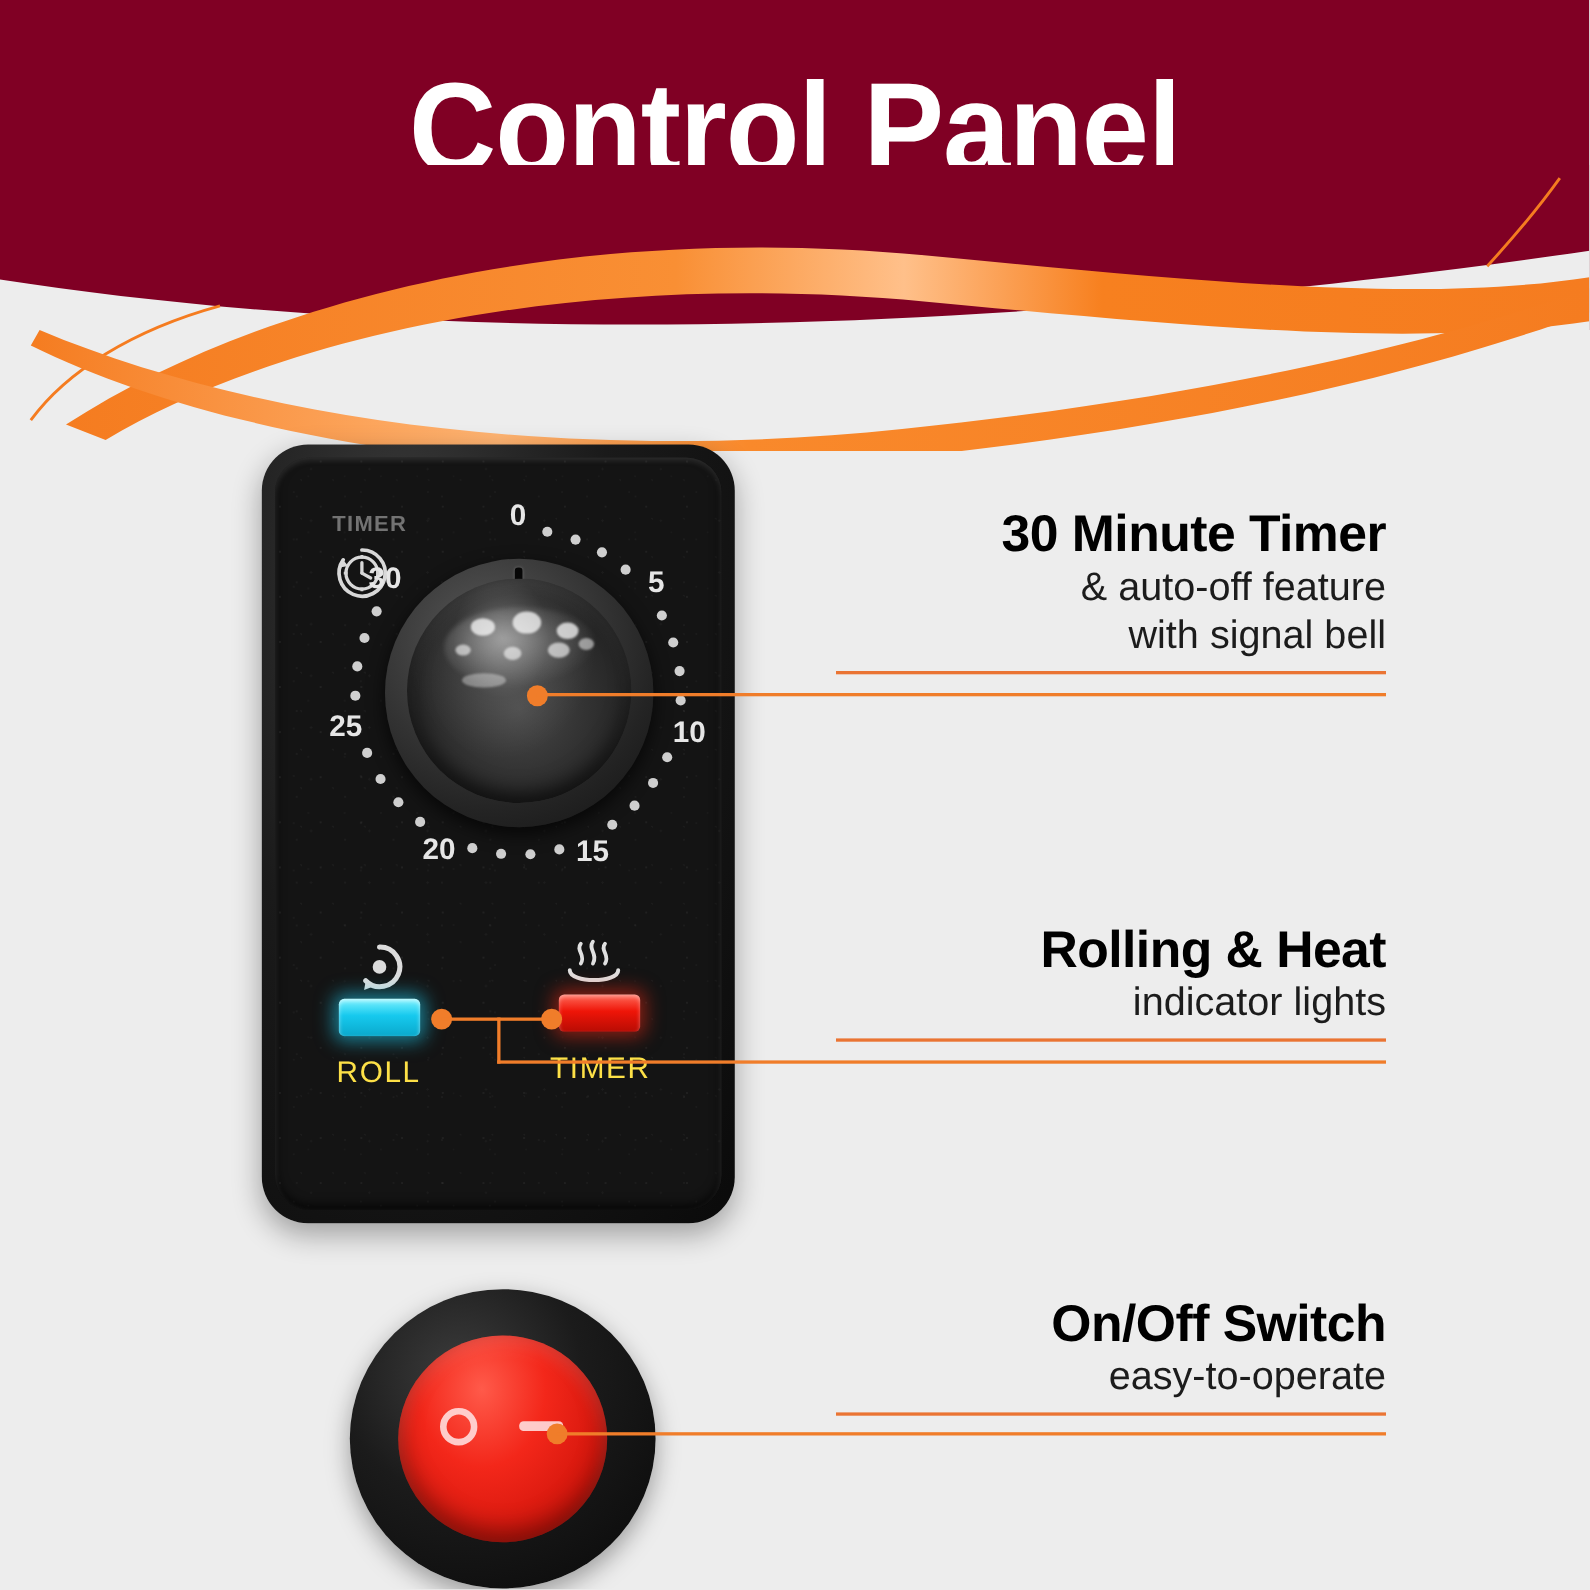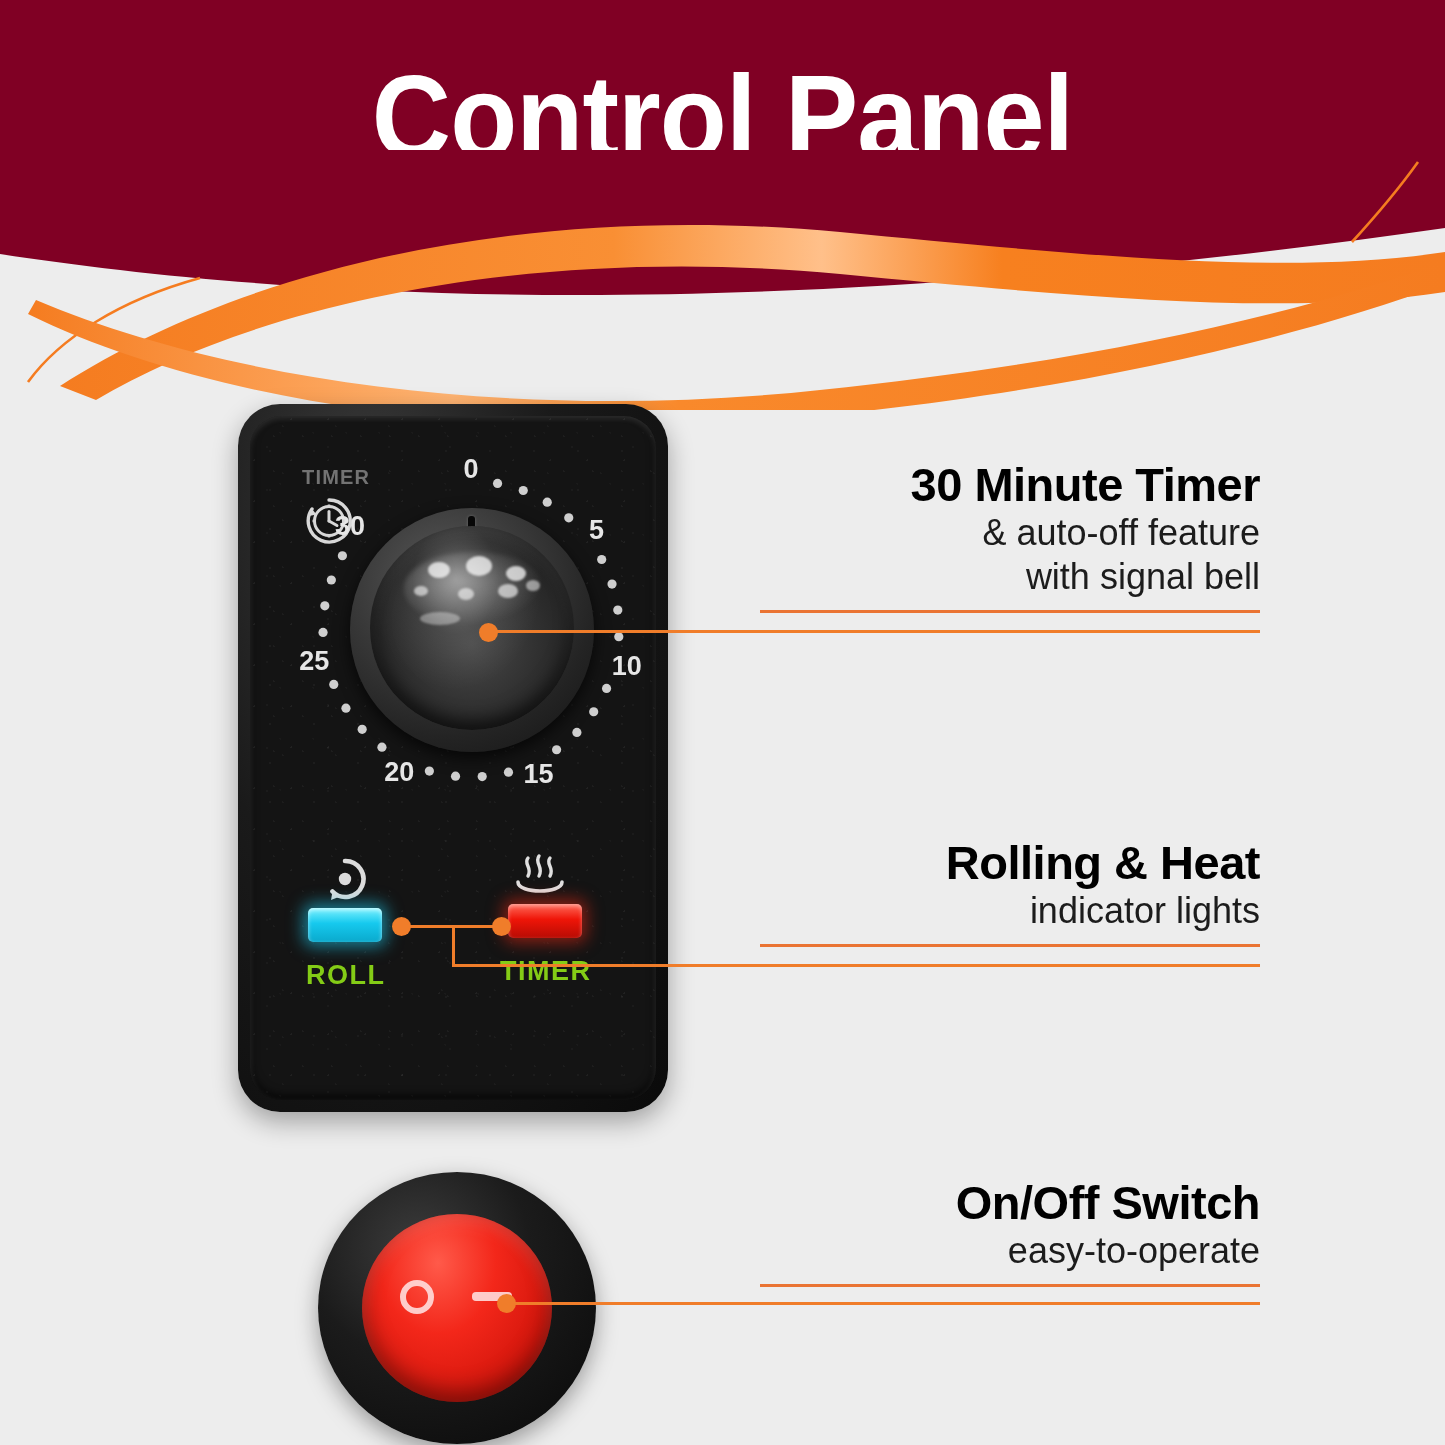--- a/index.html
+++ b/index.html
@@ -112,21 +112,21 @@
   }
   .led.roll{
     background:linear-gradient(180deg,#7df2ff 0%,#16c9ee 45%,#0aa9cc 100%);
     box-shadow:0 0 16px 5px rgba(30,210,245,.55), inset 0 2px 4px rgba(255,255,255,.6);
   }
   .led.heat{
     background:linear-gradient(180deg,#ff6b5a 0%,#ef1508 45%,#b80c04 100%);
     box-shadow:0 0 16px 5px rgba(240,40,20,.52), inset 0 2px 4px rgba(255,255,255,.42);
   }
   .ind-text{
-    position:absolute;color:#84cc16;font-size:27px;font-weight:bold;letter-spacing:1.5px;
+    position:absolute;color:#fde047;font-size:27px;font-weight:normal;letter-spacing:1.5px;
   }
 
   
   .rocker{
     position:absolute;left:318px;top:1172px;width:278px;height:272px;
   }
   .rocker-body{
     position:absolute;inset:0;border-radius:50%;
     background:radial-gradient(circle at 36% 28%, #3c3c3c 0%, #1b1b1b 42%, #080808 100%);
     box-shadow:0 8px 22px rgba(0,0,0,.35);

